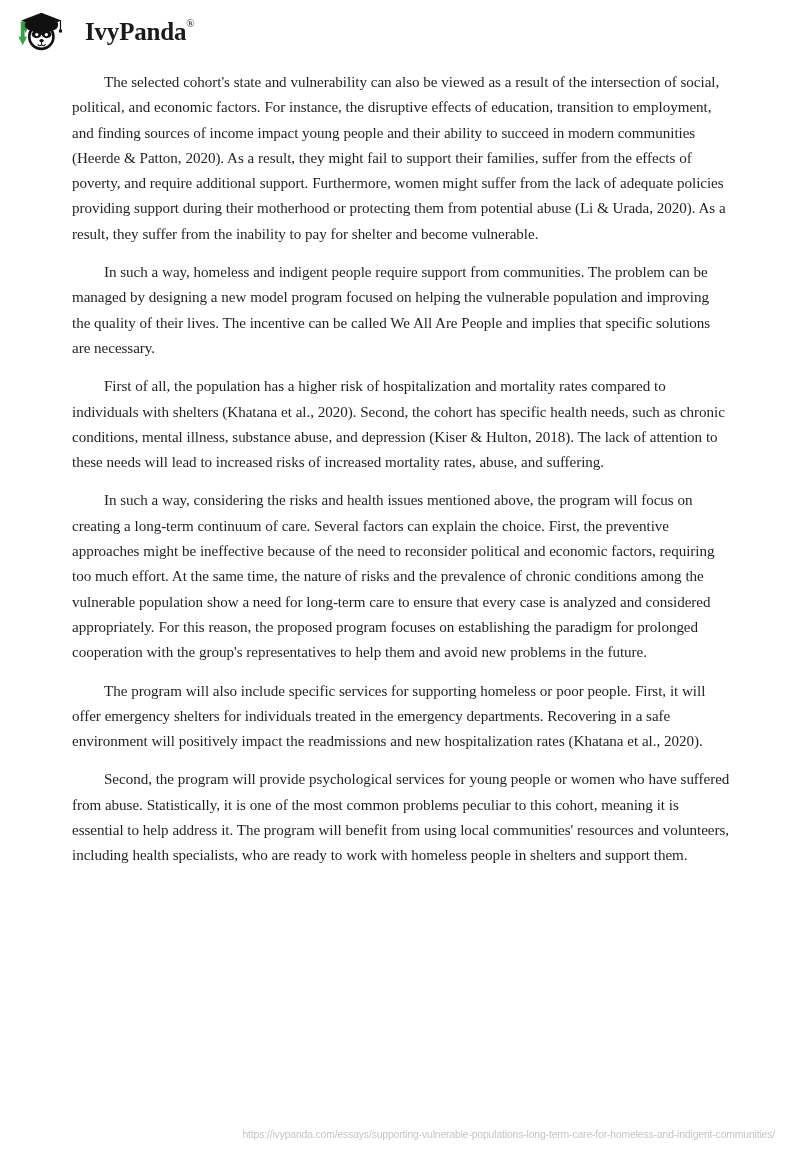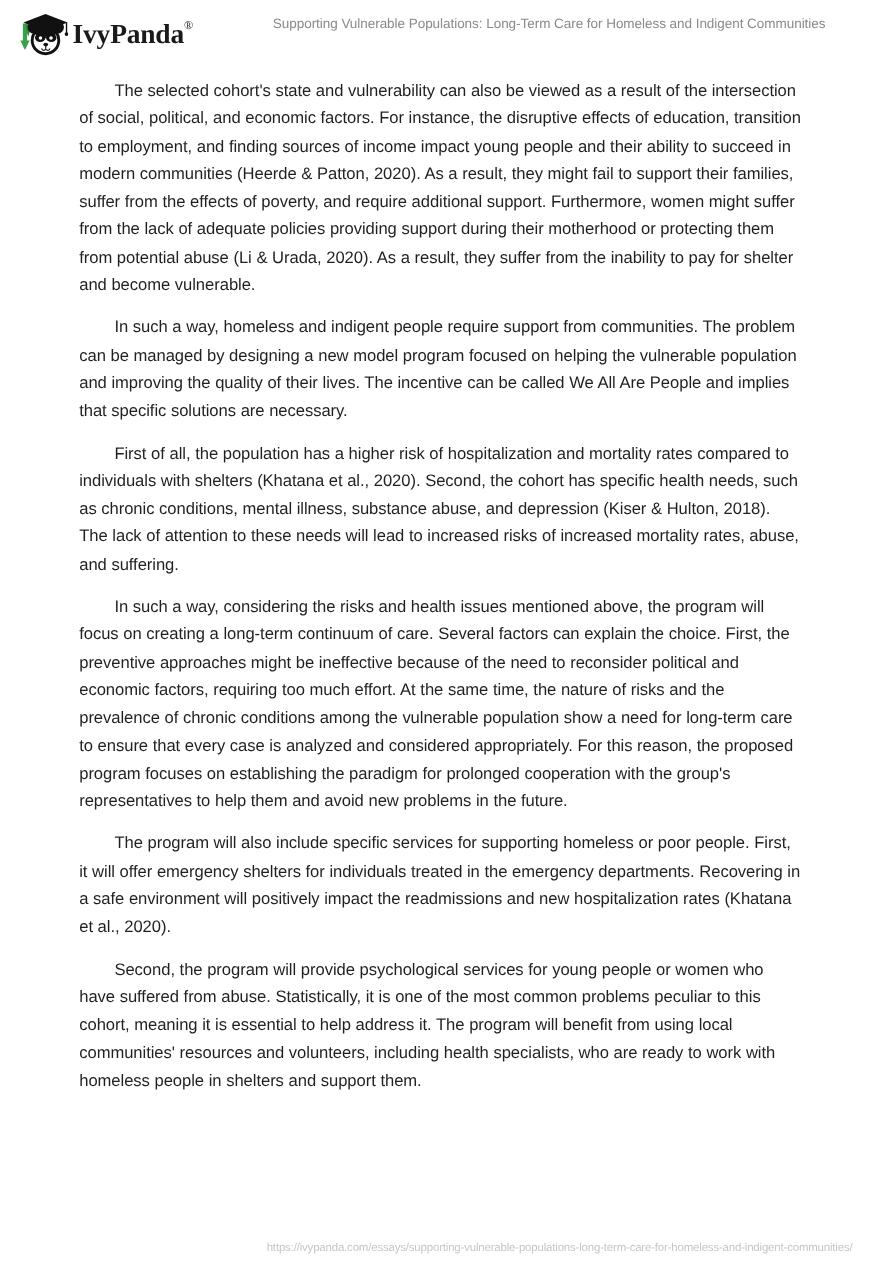--- a/index.html
+++ b/index.html
@@ -24,21 +24,21 @@
     width: 800px;
     height: 62px;
   }
 
   .brand {
     position: absolute;
     left: 14px;
     top: 9px;
     display: flex;
     align-items: center;
-    gap: 4px;
+    gap: 23px;
   }
 
   .brand-mark {
     width: 48px;
     height: 44px;
     display: block;
   }
 
   .brand-word {
     font-family: "Liberation Serif", serif;
@@ -83,20 +83,21 @@
 
   .doc-para {
     margin: 0 0 13px 0;
     font-size: 15.1px;
     line-height: 25.3px;
     text-indent: 32px;
     color: #231f20;
     text-align: left;
     letter-spacing: -0.05px;
     word-spacing: 0.1px;
+    font-family: Liberation Serif, serif;
   }
 
   
   .page-footer {
     position: absolute;
     left: 0;
     bottom: 0;
     width: 800px;
     height: 40px;
   }
@@ -152,21 +153,20 @@
         <path d="M15 24 L57 8 L99 24 L57 40 Z"></path>
         <path d="M36 30 L36 44 C36 52 78 52 78 44 L78 30 L57 38 Z"></path>
         <path d="M97 24 L97 44" stroke="#111111" stroke-width="2.6" fill="none"></path>
         <circle cx="97" cy="46" r="3.6"></circle>
       </g>
     </svg>
 
     <div class="brand-word"><span>IvyPanda</span><span class="brand-reg">®</span></div>
   </div>
 
-  <div class="header-title">Supporting Vulnerable Populations: Long-Term Care for Homeless and Indigent Communities</div>
 </header>
 
 <main class="doc-body">
   <p class="doc-para">The selected cohort's state and vulnerability can also be viewed as a result of the intersection of social, political, and economic factors. For instance, the disruptive effects of education, transition to employment, and finding sources of income impact young people and their ability to succeed in modern communities (Heerde &amp; Patton, 2020). As a result, they might fail to support their families, suffer from the effects of poverty, and require additional support. Furthermore, women might suffer from the lack of adequate policies providing support during their motherhood or protecting them from potential abuse (Li &amp; Urada, 2020). As a result, they suffer from the inability to pay for shelter and become vulnerable.</p>
   <p class="doc-para">In such a way, homeless and indigent people require support from communities. The problem can be managed by designing a new model program focused on helping the vulnerable population and improving the quality of their lives. The incentive can be called We All Are People and implies that specific solutions are necessary.</p>
   <p class="doc-para">First of all, the population has a higher risk of hospitalization and mortality rates compared to individuals with shelters (Khatana et al., 2020). Second, the cohort has specific health needs, such as chronic conditions, mental illness, substance abuse, and depression (Kiser &amp; Hulton, 2018). The lack of attention to these needs will lead to increased risks of increased mortality rates, abuse, and suffering.</p>
   <p class="doc-para">In such a way, considering the risks and health issues mentioned above, the program will focus on creating a long-term continuum of care. Several factors can explain the choice. First, the preventive approaches might be ineffective because of the need to reconsider political and economic factors, requiring too much effort. At the same time, the nature of risks and the prevalence of chronic conditions among the vulnerable population show a need for long-term care to ensure that every case is analyzed and considered appropriately. For this reason, the proposed program focuses on establishing the paradigm for prolonged cooperation with the group's representatives to help them and avoid new problems in the future.</p>
   <p class="doc-para">The program will also include specific services for supporting homeless or poor people. First, it will offer emergency shelters for individuals treated in the emergency departments. Recovering in a safe environment will positively impact the readmissions and new hospitalization rates (Khatana et al., 2020).</p>
   <p class="doc-para">Second, the program will provide psychological services for young people or women who have suffered from abuse. Statistically, it is one of the most common problems peculiar to this cohort, meaning it is essential to help address it. The program will benefit from using local communities' resources and volunteers, including health specialists, who are ready to work with homeless people in shelters and support them.</p>
 </main>

